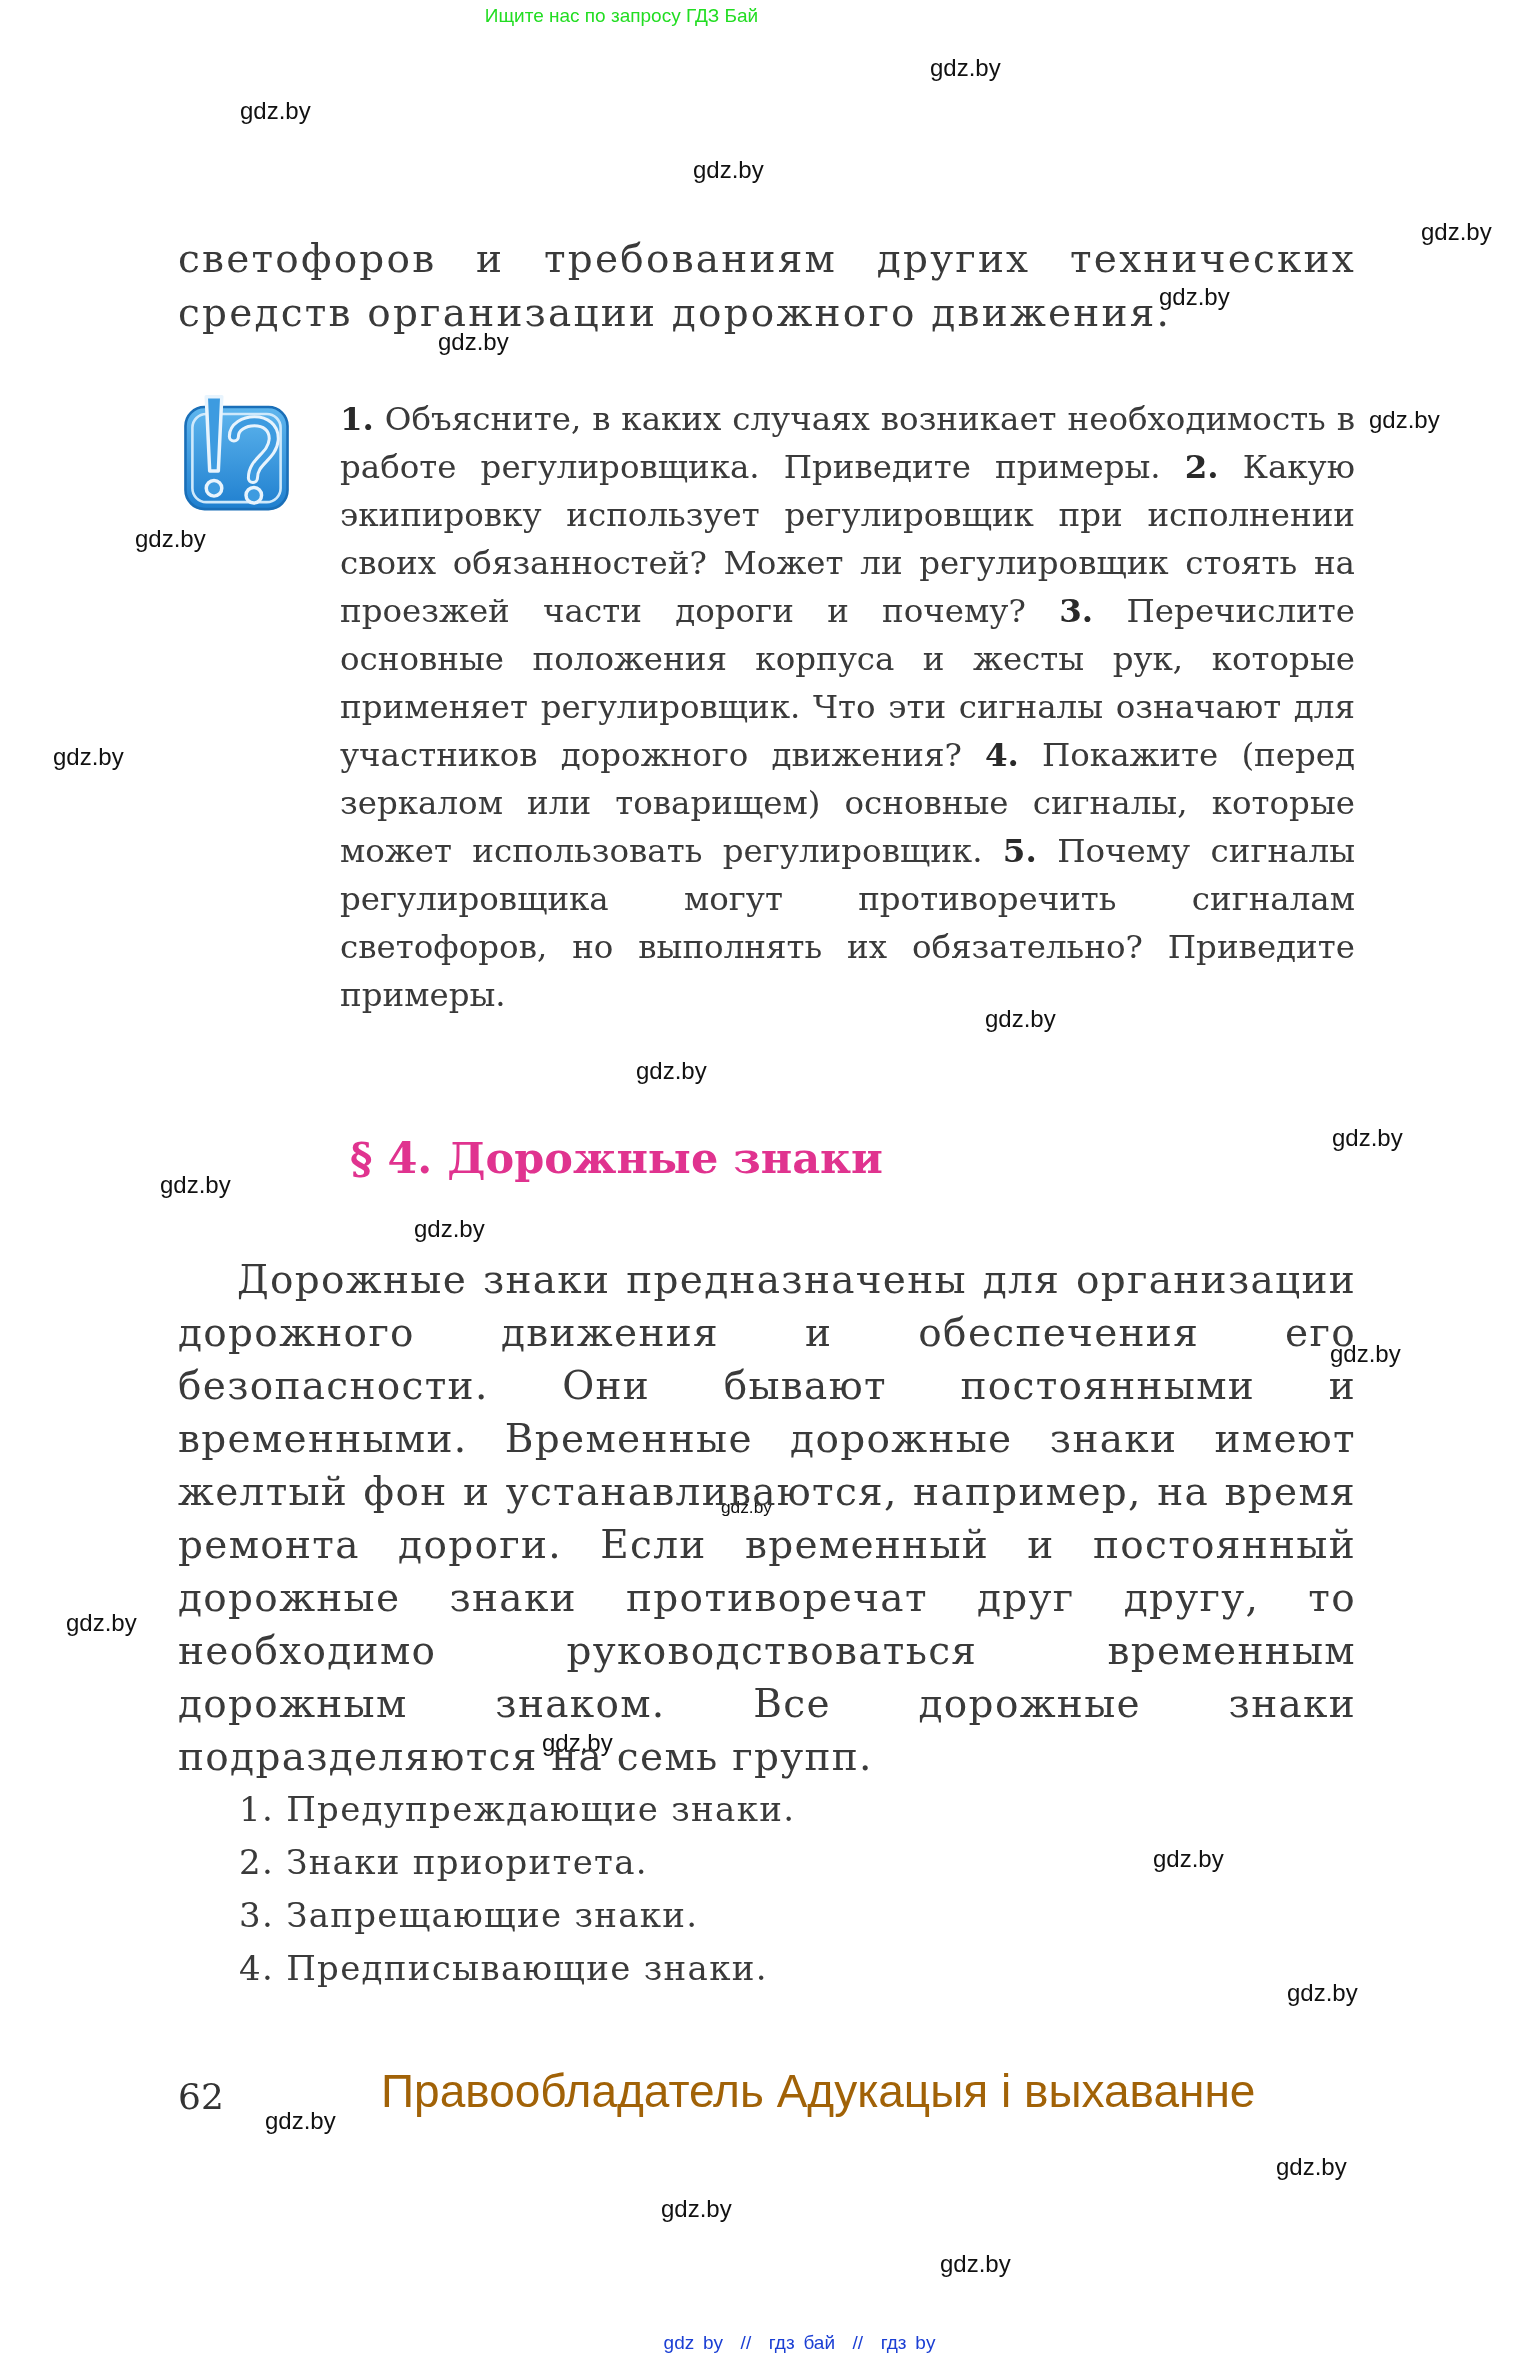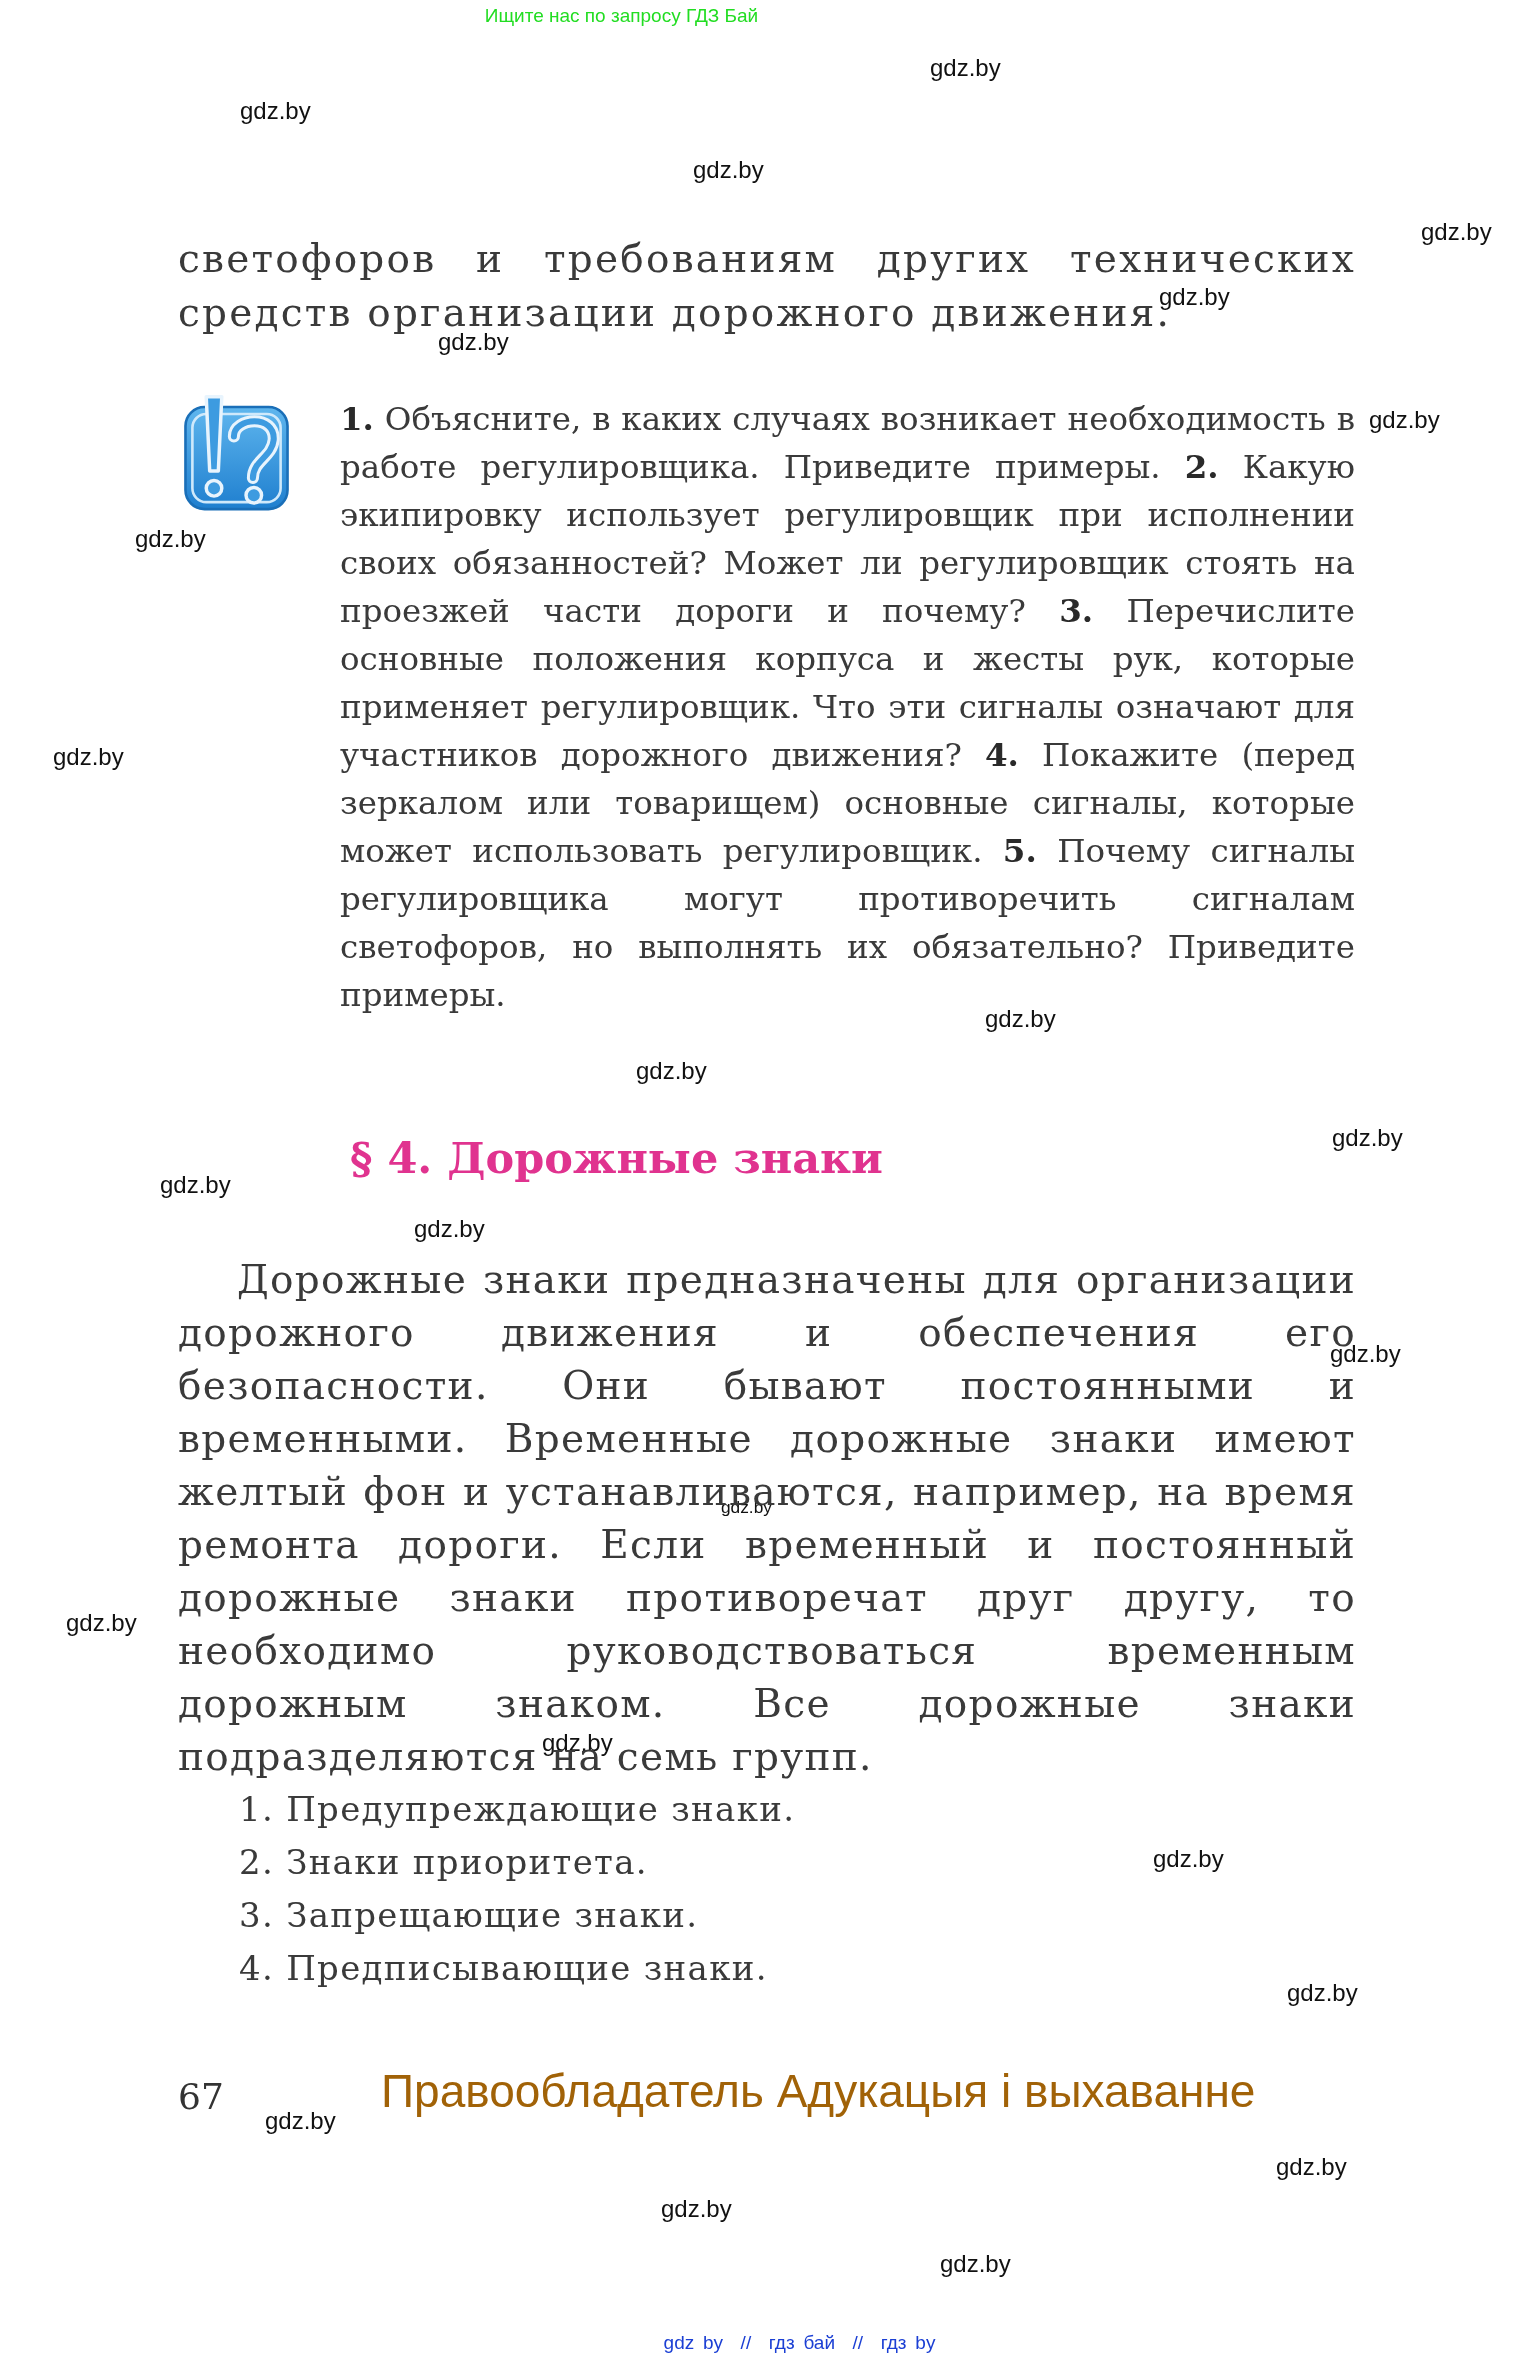--- a/index.html
+++ b/index.html
@@ -113,17 +113,17 @@
 
 <div class="abs serif section-body"><span class="indent"></span><span>Дорожные знаки предназначены для организации дорожного движения и обеспечения его безопасности. Они бывают постоянными и временными. Временные дорожные знаки имеют желтый фон и устанавливаются, например, на время ремонта дороги. Если временный и постоянный дорожные знаки противоречат друг другу, то необходимо руководствоваться временным дорожным знаком. Все дорожные знаки подразделяются на семь групп.</span></div>
 
 <ul class="abs serif groups">
   <li>1. Предупреждающие знаки.</li>
   <li>2. Знаки приоритета.</li>
   <li>3. Запрещающие знаки.</li>
   <li>4. Предписывающие знаки.</li>
 </ul>
 
-<div class="abs serif page-number">67</div>
+<div class="abs serif page-number">62</div>
 <div class="abs rights">Правообладатель Адукацыя і выхаванне</div>
 
 <div class="abs footer-links" style="white-space: pre; padding-left: 32px;">gdz by  //  гдз бай  //  гдз by</div>
 
 
 </body></html>

